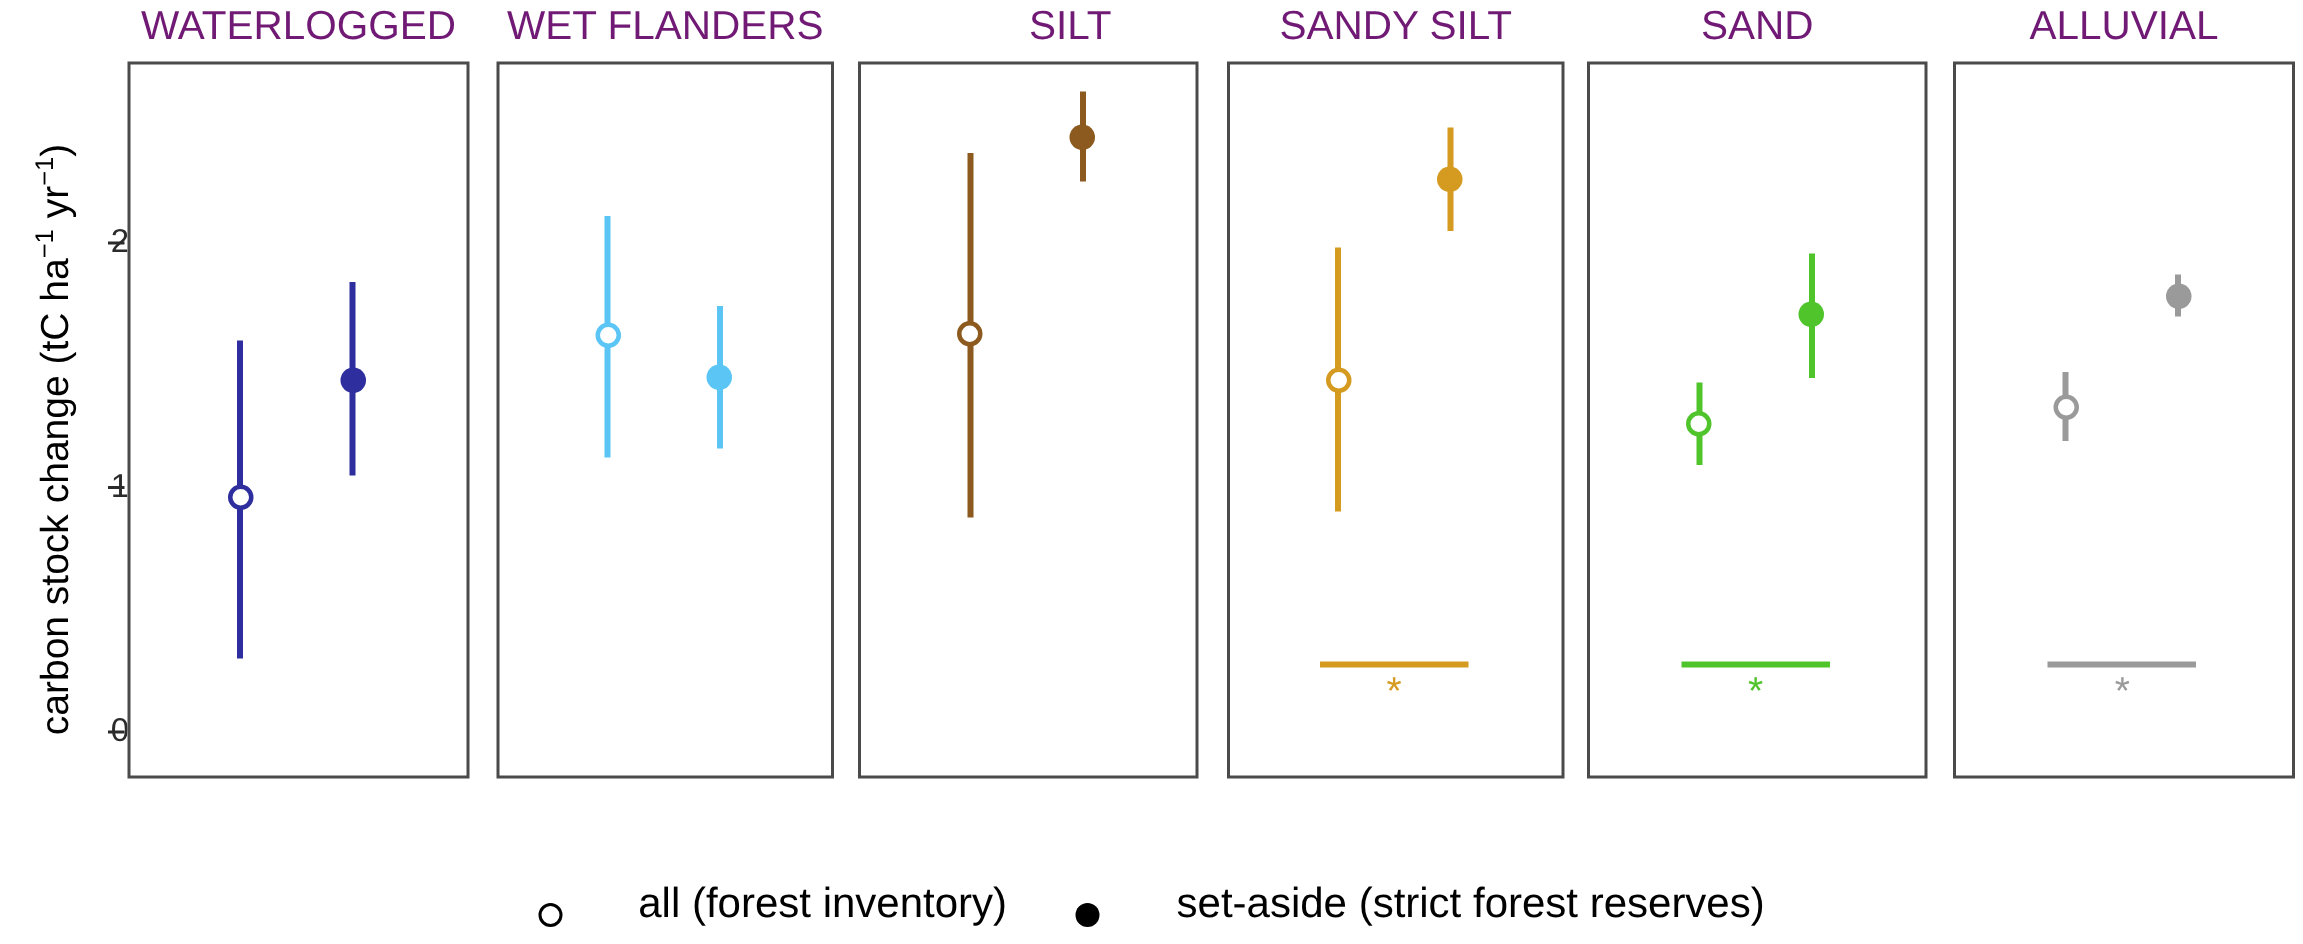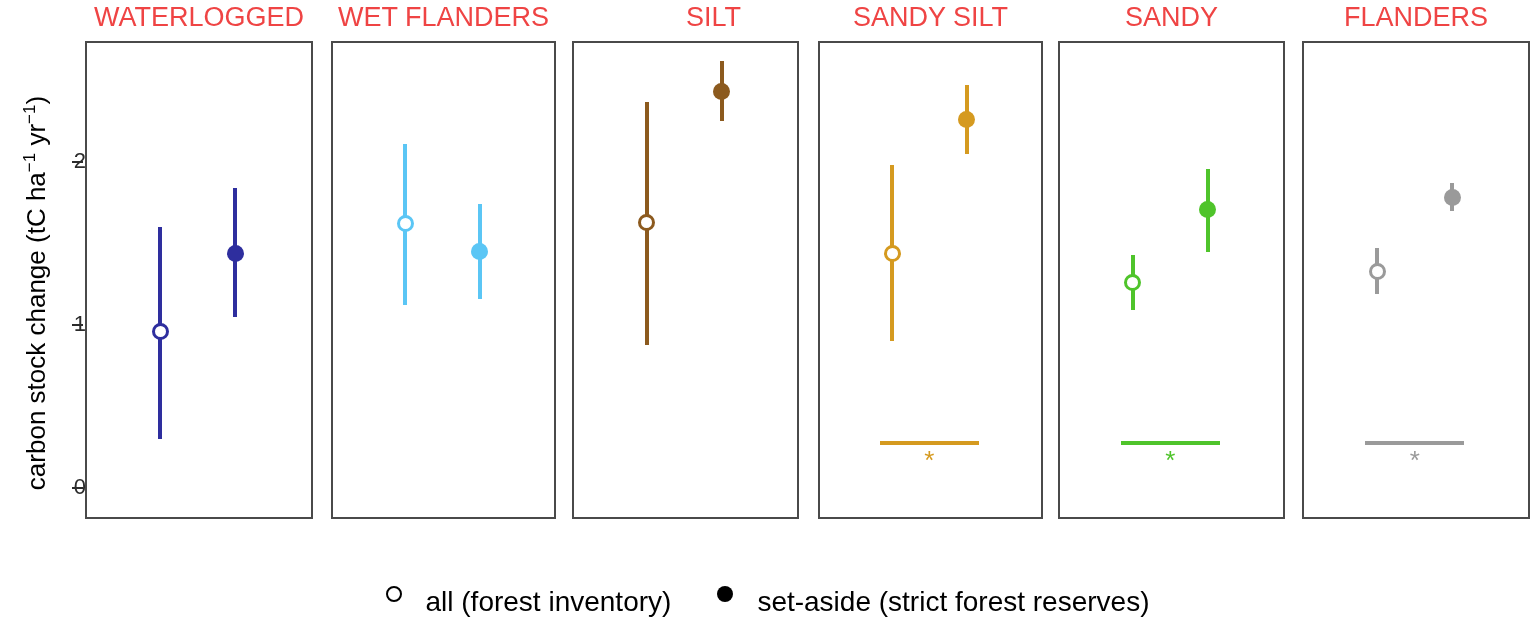--- a/index.html
+++ b/index.html
@@ -40,21 +40,21 @@
     top:41px;height:478px;
     border:2px solid #4a4a4a;
     background:#ffffff;
     box-sizing:border-box;
   }
   .panel-title{
     position:absolute;
     top:2px;height:30px;line-height:30px;
     text-align:center;
     font-size:27px;
-    color:#ef4444;
+    color:#701a75;
     white-space:nowrap;
   }
 
   
   .errbar{position:absolute;width:4px;border-radius:0;}
   .marker-open{
     position:absolute;width:17px;height:17px;
     border-radius:50%;
     background:#ffffff;
     box-sizing:border-box;
@@ -70,21 +70,21 @@
     font-size:26px;line-height:20px;
     text-align:center;width:30px;
     font-family:"Liberation Sans",sans-serif;
   }
 
   
   #legend{
     position:absolute;left:0;top:578px;width:1535px;height:48px;
     display:flex;align-items:center;justify-content:center;
   }
-  .legend-item{display:flex;align-items:flex-start;}
+  .legend-item{display:flex;align-items:flex-end;gap:27px;}
   .legend-item + .legend-item{margin-left:46px;}
   .legend-glyph{
     width:16px;height:16px;border-radius:50%;
     box-sizing:border-box;flex:0 0 auto;
   }
   .legend-glyph.open{border:2.5px solid #000;background:#fff;}
   .legend-glyph.filled{background:#000;}
   .legend-text{
     margin-left:24px;font-size:28px;color:#000;white-space:nowrap;
   }
@@ -127,29 +127,29 @@
       <div class="errbar" style="left: 719.82px; top: 60.94px; height: 60.31px; background: rgb(140, 90, 30);"></div>
       <div class="marker-filled" style="left: 713.32px; top: 83.41px; background: rgb(140, 90, 30);"></div>
       <div class="panel-title" style="left: 818px; width: 225px;">SANDY SILT</div>
       <div class="panel" style="left: 818px; width: 225px;"></div>
       <div class="errbar" style="left: 890.25px; top: 165.26px; height: 176.04px; background: rgb(213, 154, 32);"></div>
       <div class="marker-open" style="left: 883.75px; top: 244.78px; border: 3px solid rgb(213, 154, 32);"></div>
       <div class="errbar" style="left: 964.5px; top: 85.39px; height: 68.46px; background: rgb(213, 154, 32);"></div>
       <div class="marker-filled" style="left: 958px; top: 111.12px; background: rgb(213, 154, 32);"></div>
       <div class="signif-bar" style="left: 880.25px; width: 98.25px; top: 441px; background: rgb(213, 154, 32);"></div>
       <div class="signif-star" style="left: 914.375px; top: 450px; color: rgb(213, 154, 32);">*</div>
-      <div class="panel-title" style="left: 1058px; width: 227px;">SANDY</div>
+      <div class="panel-title" style="left: 1058px; width: 227px;">SAND</div>
       <div class="panel" style="left: 1058px; width: 227px;"></div>
       <div class="errbar" style="left: 1130.91px; top: 254.91px; height: 55.42px; background: rgb(79, 196, 43);"></div>
       <div class="marker-open" style="left: 1124.41px; top: 274.12px; border: 3px solid rgb(79, 196, 43);"></div>
       <div class="errbar" style="left: 1205.82px; top: 168.52px; height: 83.13px; background: rgb(79, 196, 43);"></div>
       <div class="marker-filled" style="left: 1199.32px; top: 200.77px; background: rgb(79, 196, 43);"></div>
       <div class="signif-bar" style="left: 1120.91px; width: 98.91px; top: 441px; background: rgb(79, 196, 43);"></div>
       <div class="signif-star" style="left: 1155.37px; top: 450px; color: rgb(79, 196, 43);">*</div>
-      <div class="panel-title" style="left: 1302px; width: 228px;">FLANDERS</div>
+      <div class="panel-title" style="left: 1302px; width: 228px;">ALLUVIAL</div>
       <div class="panel" style="left: 1302px; width: 228px;"></div>
       <div class="errbar" style="left: 1375.24px; top: 248.39px; height: 45.64px; background: rgb(154, 154, 154);"></div>
       <div class="marker-open" style="left: 1368.74px; top: 262.71px; border: 3px solid rgb(154, 154, 154);"></div>
       <div class="errbar" style="left: 1450.48px; top: 183.19px; height: 27.71px; background: rgb(154, 154, 154);"></div>
       <div class="marker-filled" style="left: 1443.98px; top: 189.36px; background: rgb(154, 154, 154);"></div>
       <div class="signif-bar" style="left: 1365.24px; width: 99.24px; top: 441px; background: rgb(154, 154, 154);"></div>
       <div class="signif-star" style="left: 1399.86px; top: 450px; color: rgb(154, 154, 154);">*</div>
     </div>
 
   <div id="legend">

